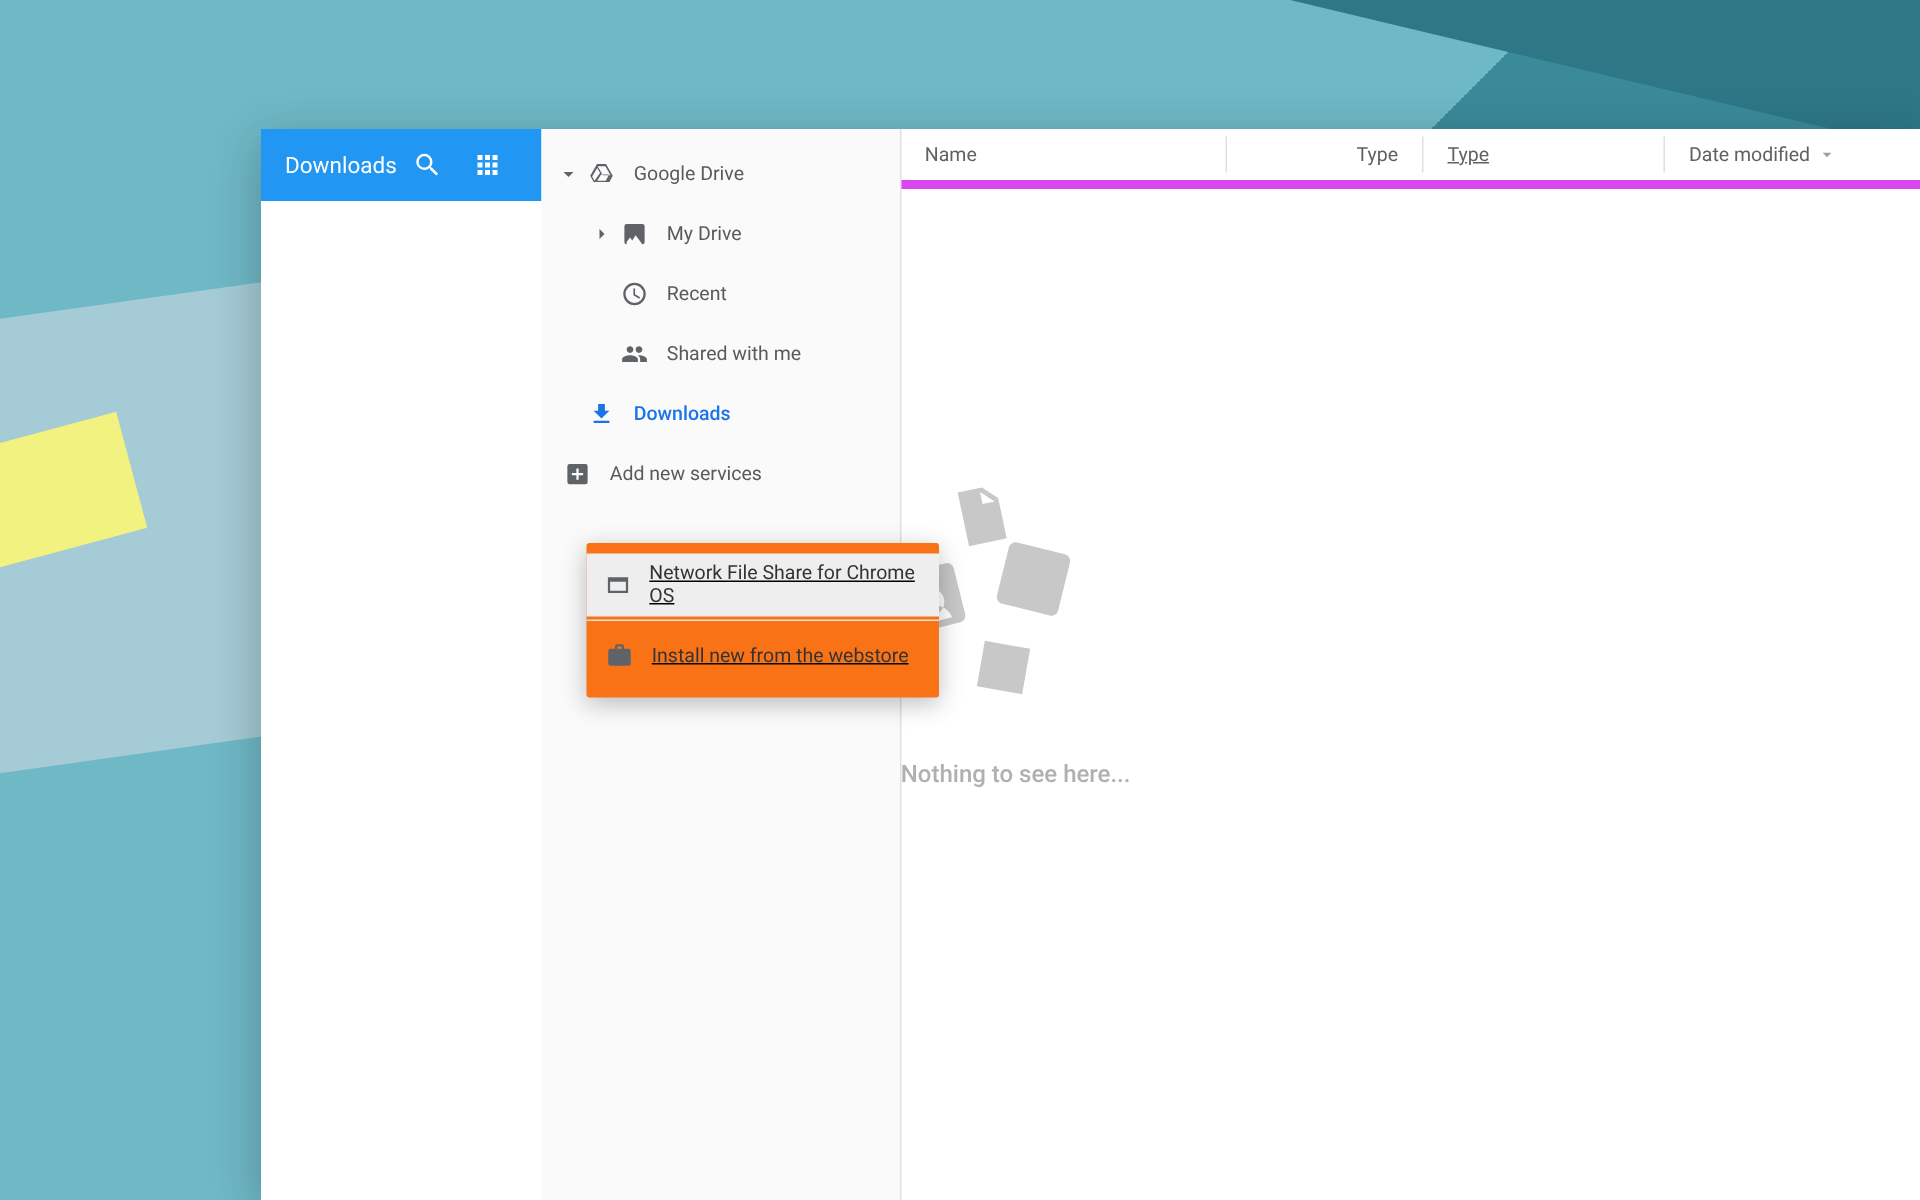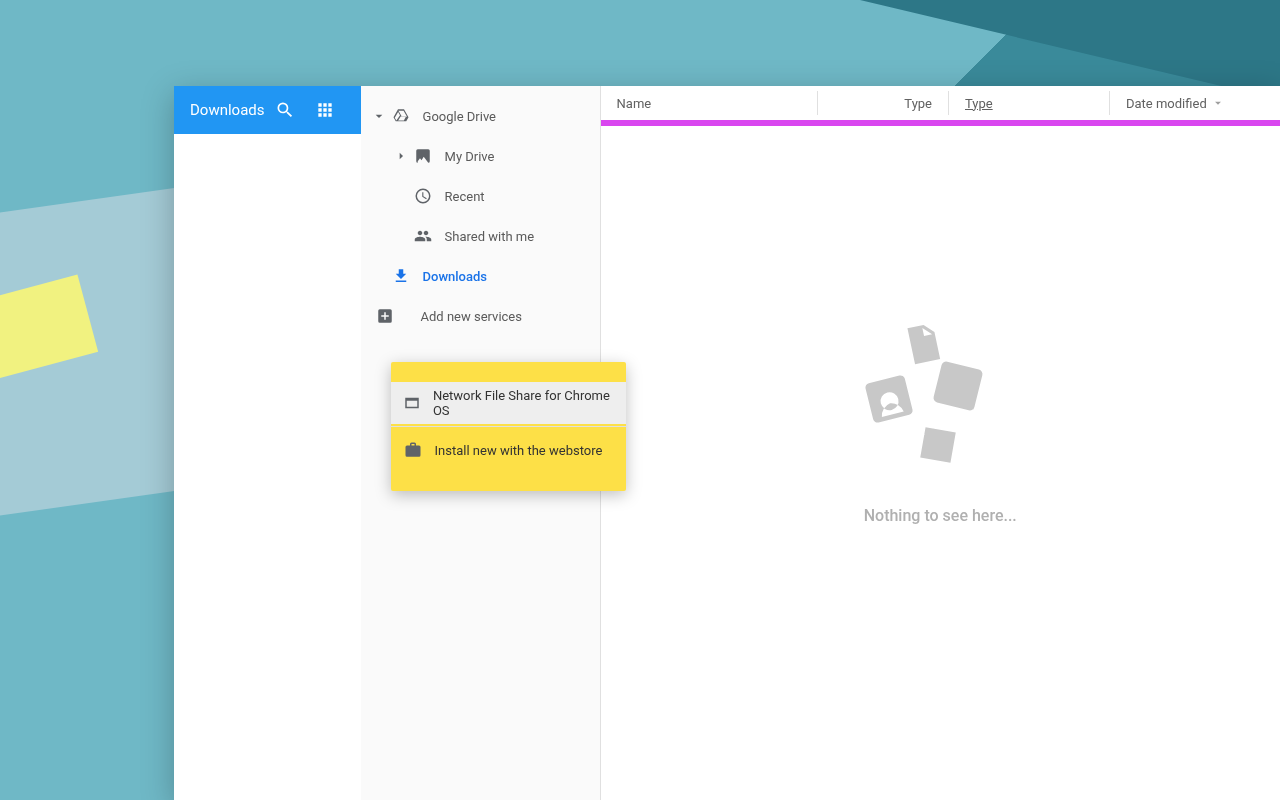--- a/index.html
+++ b/index.html
@@ -126,25 +126,26 @@
 }
 .tree-icon svg { fill: #5f6368; width: 18px; height: 18px; }
 .tree-item.active .tree-icon svg { fill: #1a73e8; }
 
 
 .popup-menu {
   position: absolute;
   top: 276px;
   left: 30px;
   width: 235px;
-  background: #fde047;
+  background: #f97316;
   border-radius: 2px;
   box-shadow: 0 4px 16px rgba(0,0,0,0.25);
   z-index: 100;
-  padding: 20px 0;
+  padding: 7px 0;
+  text-decoration: underline;
 }
 .popup-item {
   height: 42px;
   display: flex;
   align-items: center;
   padding: 0 12px;
   font-size: 13px;
   color: #333;
   cursor: pointer;
 }
@@ -175,21 +176,21 @@
 .col-size { width: 130px; text-align: right; }
 .col-type { width: 160px; text-decoration: underline; }
 .col-date { width: 170px; display: flex; align-items: center; }
 .col-date svg { fill: #9e9e9e; width: 14px; height: 14px; margin-left: 4px; }
 .col-sep { width: 1px; height: 24px; background: #e0e0e0; }
 
 .empty-state {
   flex: 1;
   display: flex;
   flex-direction: column;
-  align-items: center;
+  align-items: flex-start;
   justify-content: center;
   padding-bottom: 80px;
 }
 .empty-illustration { position: relative; width: 140px; height: 160px; margin-bottom: 24px; }
 .empty-illustration svg { fill: #c8c8c8; position: absolute; }
 .empty-text {
   color: #b0b0b0;
   font-size: 16px;
   font-weight: 500;
 }
@@ -275,21 +276,21 @@
       <div class="tree-item active">
         <span class="tree-spacer"></span>
         <span class="tree-icon">
           <svg viewBox="0 0 24 24">
               <path d="M19 9h-4V3H9v6H5l7 7 7-7zM5 18v2h14v-2H5z"></path>
             </svg>
         </span>
         <span>Downloads</span>
       </div>
 
-      <div class="tree-item" style="padding-left:12px;gap:14px;">
+      <div class="tree-item" style="padding-left:12px;">
         <span class="tree-icon">
           <svg viewBox="0 0 24 24">
               <path d="M19 3H5a2 2 0 00-2 2v14a2 2 0 002 2h14a2 2 0 002-2V5a2 2 0 00-2-2zm-2 10h-4v4h-2v-4H7v-2h4V7h2v4h4v2z"></path>
             </svg>
         </span>
         <span>Add new services</span>
       </div>
     </div>
 
     <div class="popup-menu">
@@ -302,21 +303,21 @@
         </span>
         <span>Network File Share for Chrome OS</span>
       </div>
       <div class="popup-sep"></div>
       <div class="popup-item">
         <span class="popup-icon">
           <svg viewBox="0 0 24 24">
               <path d="M20 6h-4V4a2 2 0 00-2-2h-4a2 2 0 00-2 2v2H4a2 2 0 00-2 2v11a2 2 0 002 2h16a2 2 0 002-2V8a2 2 0 00-2-2zM10 4h4v2h-4V4z"></path>
             </svg>
         </span>
-        <span>Install new with the webstore</span>
+        <span>Install new from the webstore</span>
       </div>
     </div>
 
     <div class="file-area">
       <div class="columns-header">
         <div class="col col-name">Name</div>
         <div class="col-sep"></div>
         <div class="col col-size">Type</div>
         <div class="col-sep"></div>
         <div class="col col-type">Type</div>

